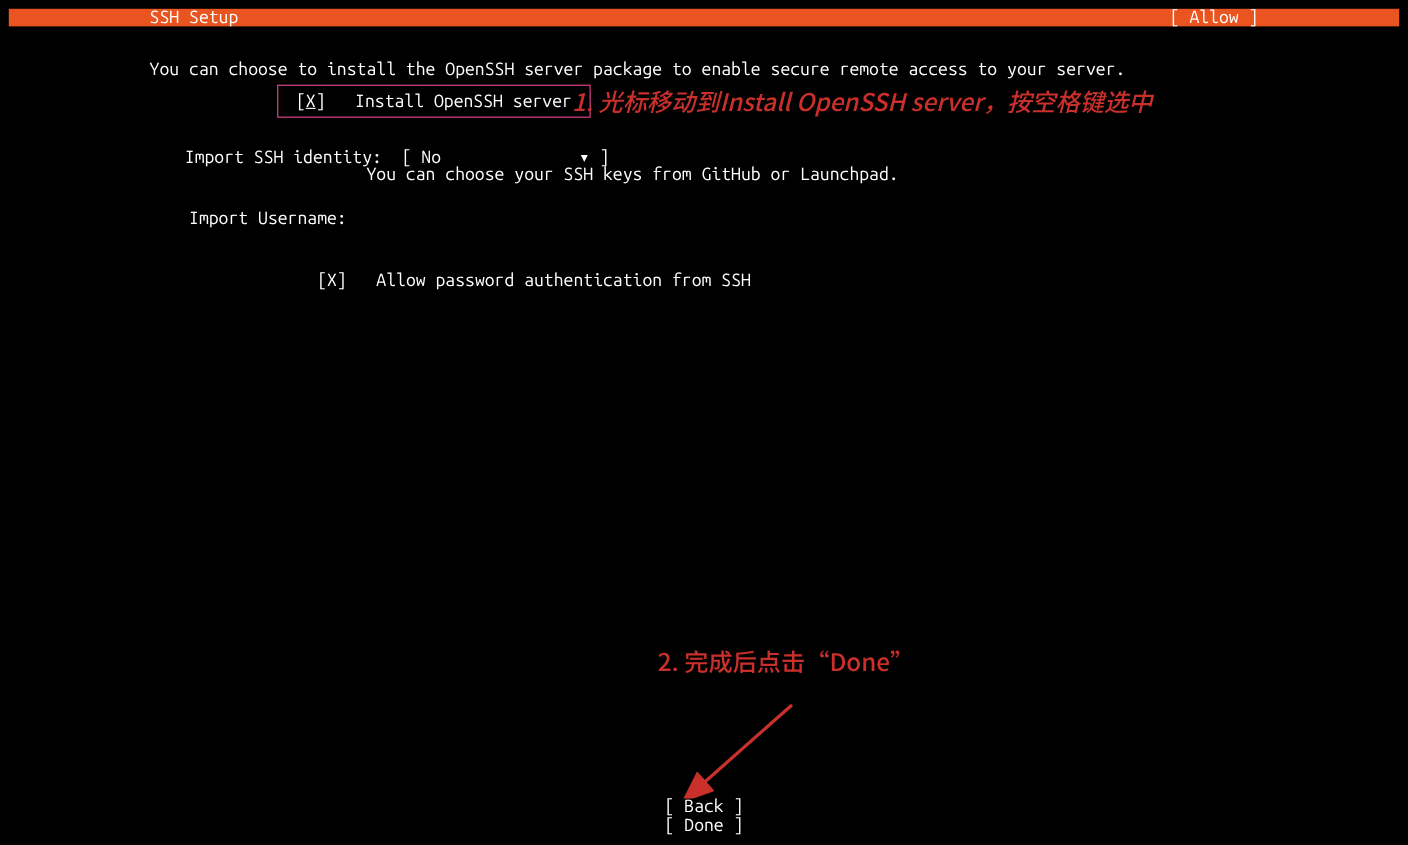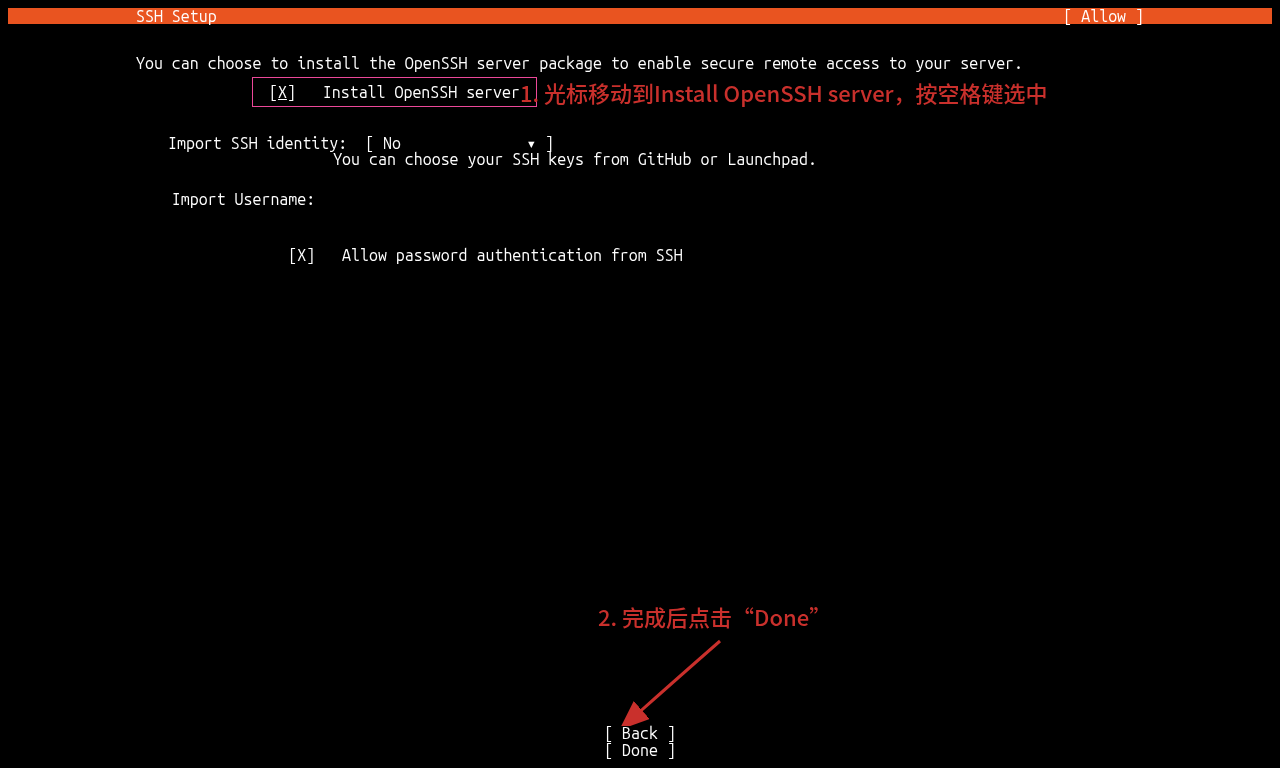--- a/index.html
+++ b/index.html
@@ -62,22 +62,22 @@
   }
   .install-box .mark { text-decoration: underline; }
   .annot {
     position: absolute;
     font-family: "PingFang SC","Microsoft YaHei","Noto Sans CJK SC",sans-serif;
     font-size: 22px;
     color: #c9302c;
     font-weight: 500;
     pointer-events: none;
   }
-  .annot1 { left: 520px; top: 76px; }
-  .annot2 { left: 598px; top: 600px; }
+  .annot1 { left: 520px; top: 76px; font-style: italic; }
+  .annot2 { left: 598px; top: 585px; }
   .arrow-svg {
     position: absolute;
     left: 620px;
     top: 636px;
     pointer-events: none;
   }
   .field-row {
     margin-top: 28px;
     white-space: pre;
     margin-left: 32px;

